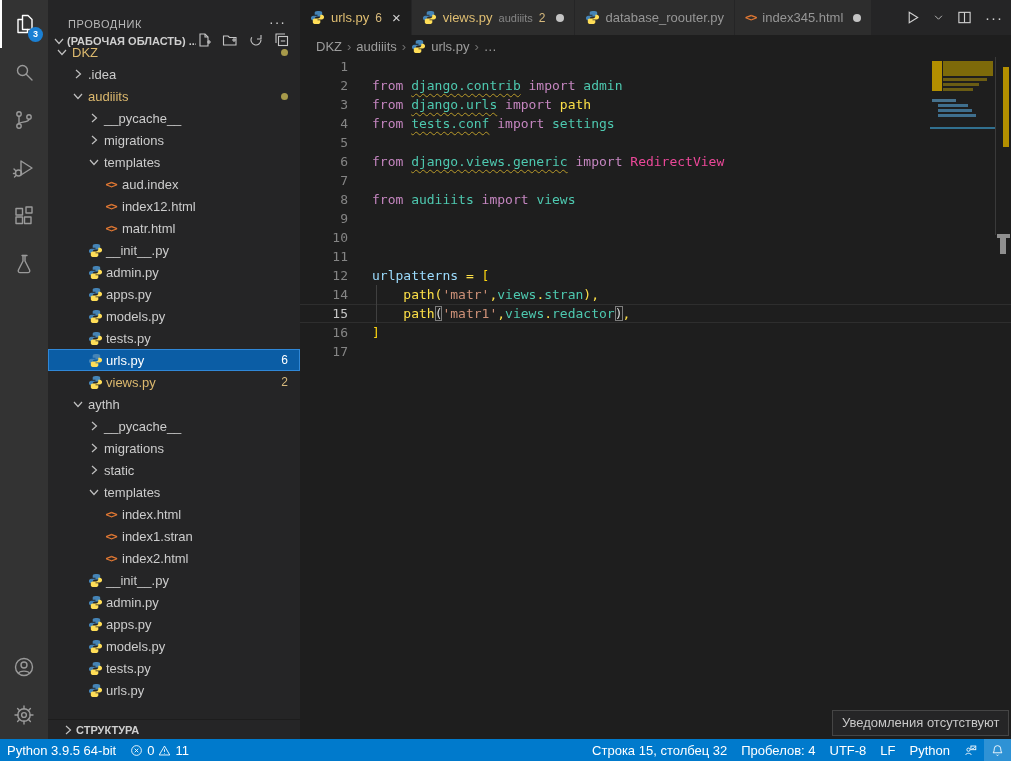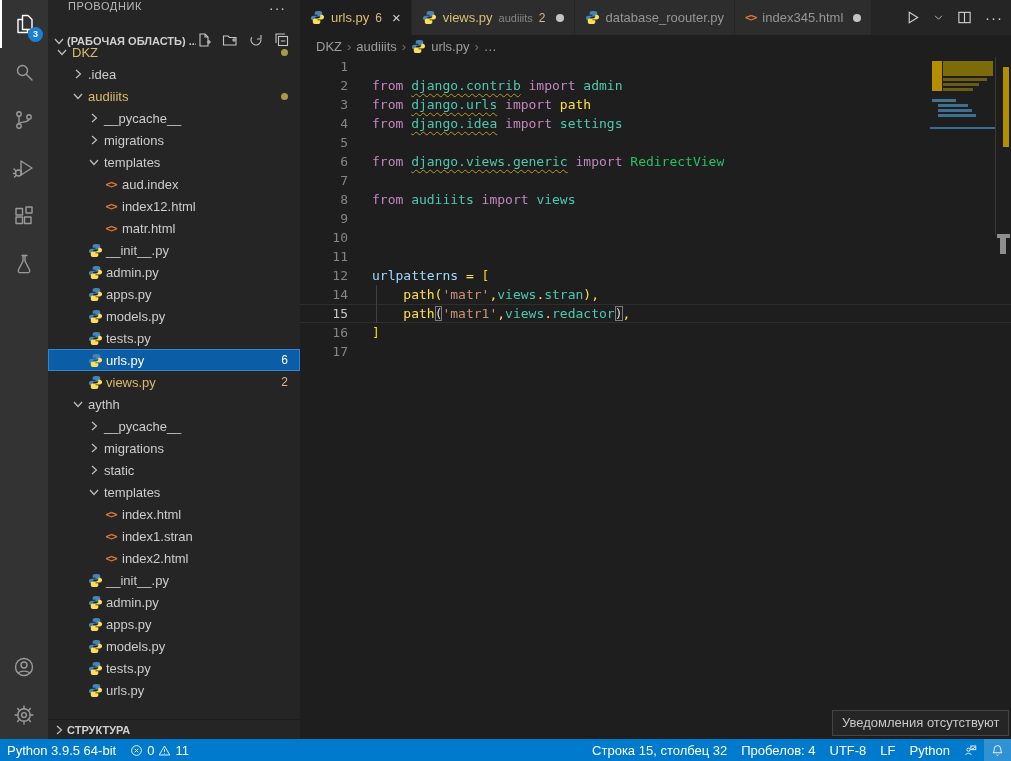--- a/index.html
+++ b/index.html
@@ -12,42 +12,42 @@
   .activity-bar{position:absolute;left:0;top:0;width:48px;height:739px;background:#333333;z-index:5}
   .ab-item{width:48px;height:48px;display:flex;align-items:center;justify-content:center;position:relative;box-sizing:border-box}
   .ab-item svg{width:24px;height:24px;stroke:#9a9a9a;fill:none;stroke-width:1.4;stroke-linecap:round;stroke-linejoin:round}
   .ab-item.active{border-left:2px solid #ffffff}
   .ab-item.active svg{stroke:#ffffff}
   .ab-badge{position:absolute;right:5px;bottom:6px;min-width:15px;height:15px;border-radius:50%;
     background:#1b80d4;color:#fff;font-size:9px;line-height:15px;text-align:center;font-weight:bold}
   .ab-bottom{position:absolute;bottom:0;left:0;width:48px}
   
   .sidebar{position:absolute;left:48px;top:0;width:252px;height:739px;background:#252526;overflow:hidden;z-index:4}
-  .sb-title{height:30px;display:flex;align-items:flex-start;padding:0 14px 0 20px;font-size:11px;letter-spacing:.6px;color:#b8b8b8}
+  .sb-title{height:30px;display:flex;align-items:flex-end;padding:0 14px 0 20px;font-size:11px;letter-spacing:.6px;color:#b8b8b8}
   .sb-title .more{margin-left:auto;color:#cccccc;font-size:14px;letter-spacing:1px;cursor:default}
   .sb-section{height:22px;display:flex;align-items:center;font-size:11px;font-weight:bold;color:#cfcfcf;padding-left:3px;background:#252526}
   .sb-section .chev{width:16px;height:16px;flex:0 0 16px}
   .sb-section .lbl{white-space:nowrap;overflow:hidden}
   .sb-actions{margin-left:auto;display:flex;gap:10px;padding-right:10px}
   .sb-actions svg{width:16px;height:16px;stroke:#c5c5c5;fill:none;stroke-width:1.1}
   .tree{position:absolute;top:52px;left:0;right:0;bottom:41px;overflow:hidden;margin-top:-11px}
   .trow{height:22px;display:flex;align-items:center;font-size:13px;color:#cccccc;box-sizing:border-box;position:relative}
   .trow .twisty{width:16px;height:16px;flex:0 0 16px;display:flex;align-items:center;justify-content:center}
   .trow .twisty svg{width:16px;height:16px;stroke:#c0c0c0;fill:none;stroke-width:1.2}
   .trow .ficon{width:18px;flex:0 0 18px;display:flex;align-items:center;justify-content:center}
   .trow .flabel{white-space:nowrap;margin-left:2px}
   .trow.mod .flabel{color:#dcb96e}
   .trow.selected{background:#0b5da5;box-shadow:inset 0 0 0 1px #2f87d7}
   .trow.selected .flabel{color:#ffffff}
   .tbadge{margin-left:auto;margin-right:12px;font-size:12px;color:#ffffff}
   .tbadge.gold{color:#d7ba7d}
   .tdot{margin-left:auto;margin-right:12px;width:7px;height:7px;border-radius:50%;background:#a79a4a}
   .html-ic{color:#e37933;font-weight:bold;font-size:11px;letter-spacing:-1px;font-family:"DejaVu Sans Mono",monospace}
   .outline{position:absolute;bottom:0;left:0;right:0;height:19px;display:flex;align-items:center;
-    font-size:11px;font-weight:bold;color:#cfcfcf;background:#252526;border-top:1px solid #1d1d1d;padding-left:3px}
+    font-size:11px;font-weight:bold;color:#cfcfcf;background:#252526;border-top:1px solid #1d1d1d;padding-left:12px}
   .outline svg{width:16px;height:16px;stroke:#c0c0c0;fill:none;stroke-width:1.2}
   
   .editor-group{position:absolute;left:300px;top:0;width:711px;height:739px;background:#1e1e1e}
   .tab-bar{height:35px;background:#252526;display:flex;position:relative}
   .tab{display:flex;align-items:center;gap:6px;padding:0 10px;background:#2d2d2d;margin-right:1px;font-size:13px;color:#969696;box-sizing:border-box}
   .tab.active{background:#1e1e1e}
   .tab .tlabel.gold{color:#dfbe72}
   .tab .tdesc{font-size:11px;color:#868686}
   .tab .tbadge2{font-size:12px;color:#d7ba7d}
   .tab .tclose{color:#d4d4d4;font-size:15px;margin-left:4px;line-height:1}
@@ -65,21 +65,21 @@
   .code-line .ct{position:absolute;left:72px;top:0}
   .code-line.current{box-shadow:inset 0 1px 0 #2e2e2e, inset 0 -1px 0 #2e2e2e}
   .code-line .guide{position:absolute;left:76px;top:0;bottom:0;border-left:1px solid #404040}
   .tk-k{color:#c586c0}
   .tk-m{color:#4ec9b0}
   .tk-mu{color:#4ec9b0;text-decoration:underline wavy #b89a2a 1px;text-underline-offset:3px}
   .tk-t{color:#fde047}
   .tk-s{color:#ce9178}
   .tk-v{color:#9cdcfe}
   .tk-b{color:#ffd710}
-  .tk-dim{color:#22c55e}
+  .tk-dim{color:#ec4899}
   .tk-box{color:#d4d4d4;outline:1px solid #7d7d7d;outline-offset:-1px}
   
   .minimap{position:absolute;left:630px;top:57px;width:66px;height:120px}
   .mm{position:absolute}
   .sb-sep{position:absolute;left:695px;top:57px;width:1px;height:178px;background:#3a3a3a}
   .ovr-warn{position:absolute;left:703px;top:67px;width:6px;height:80px;background:#b38f00}
   .tshape-h{position:absolute;left:697px;top:234px;width:13px;height:4px;background:#8f8f8f}
   .tshape-v{position:absolute;left:700px;top:238px;width:6px;height:16px;background:#8f8f8f}
   
   .status-bar{position:absolute;left:0;top:739px;width:1011px;height:22px;background:#007acc;display:flex;align-items:center;
@@ -518,21 +518,21 @@
         </svg>
       </span>
       <span>urls.py</span>
       <span class="sep">›</span>
       <span>…</span>
     </div>
   <div class="code-area" id="codearea">
       <div class="code-line"><span class="num">1</span><span class="ct"></span></div>
       <div class="code-line"><span class="num">2</span><span class="ct"><span class="tk-k">from </span><span class="tk-mu">django.contrib</span><span class="tk-k"> import </span><span class="tk-m">admin</span></span></div>
       <div class="code-line"><span class="num">3</span><span class="ct"><span class="tk-k">from </span><span class="tk-mu">django.urls</span><span class="tk-k"> import </span><span class="tk-t">path</span></span></div>
-      <div class="code-line"><span class="num">4</span><span class="ct"><span class="tk-k">from </span><span class="tk-mu">django.idea</span><span class="tk-k"> import </span><span class="tk-m">settings</span></span></div>
+      <div class="code-line"><span class="num">4</span><span class="ct"><span class="tk-k">from </span><span class="tk-mu">tests.conf</span><span class="tk-k"> import </span><span class="tk-m">settings</span></span></div>
       <div class="code-line"><span class="num">5</span></div>
       <div class="code-line"><span class="num">6</span><span class="ct"><span class="tk-k">from </span><span class="tk-mu">django.views.generic</span><span class="tk-k"> import </span><span class="tk-dim">RedirectView</span></span></div>
       <div class="code-line"><span class="num">7</span></div>
       <div class="code-line"><span class="num">8</span><span class="ct"><span class="tk-k">from </span><span class="tk-m">audiiits</span><span class="tk-k"> import </span><span class="tk-m">views</span></span></div>
       <div class="code-line"><span class="num">9</span><span class="ct"></span></div>
       <div class="code-line"><span class="num">10</span><span class="ct"></span></div>
       <div class="code-line"><span class="num">11</span><span class="ct"></span></div>
       <div class="code-line"><span class="num">12</span><span class="ct"><span class="tk-v">urlpatterns</span><span class="tk-t"> = </span><span class="tk-b">[</span></span></div>
       <div class="code-line"><span class="num">14</span><span class="guide"></span><span class="ct"><span class="tk-t">    path(</span><span class="tk-s">'matr'</span><span class="tk-t">,</span><span class="tk-m">views</span><span class="tk-t">.</span><span class="tk-m">stran</span><span class="tk-t">),</span></span></div>
       <div class="code-line current"><span class="num">15</span><span class="guide"></span><span class="ct"><span class="tk-t">    path</span><span class="tk-box">(</span><span class="tk-s">'matr1'</span><span class="tk-t">,</span><span class="tk-m">views</span><span class="tk-t">.</span><span class="tk-m">redactor</span><span class="tk-box">)</span><span class="tk-t">,</span></span></div>

